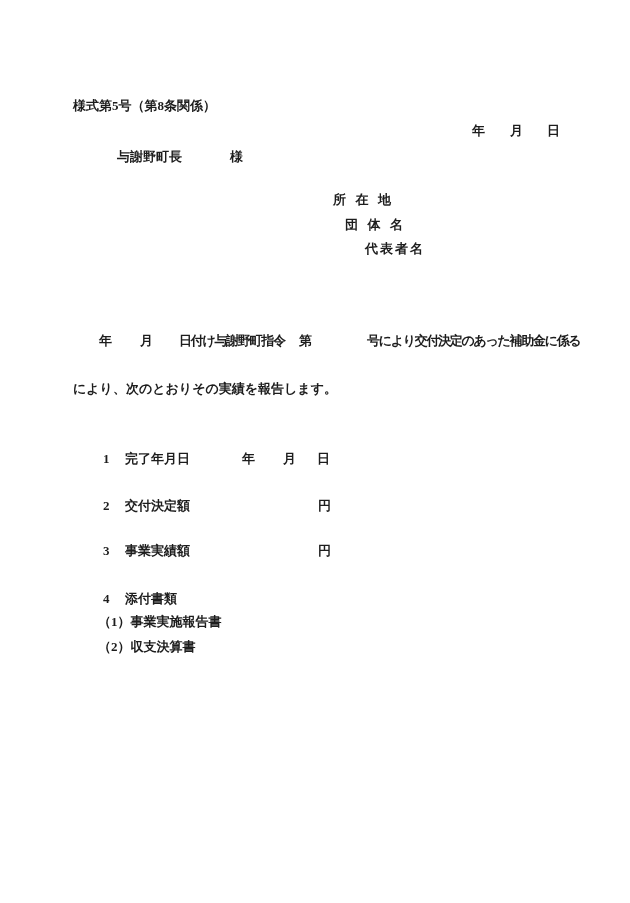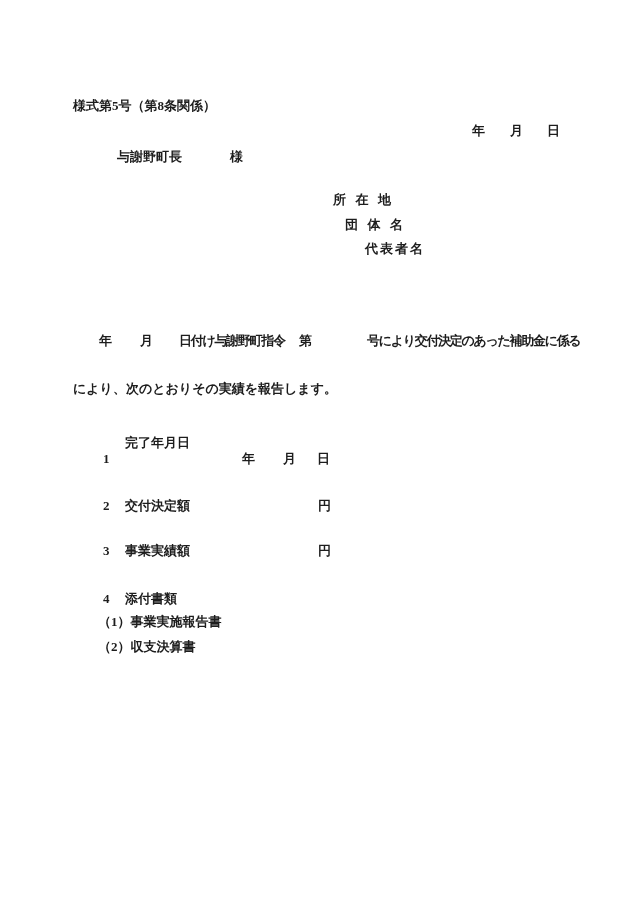--- a/index.html
+++ b/index.html
@@ -61,21 +61,21 @@
     <span class="t ls-tight" style="left:179px; top:334px;">日付け与謝野町指令</span>
     <span class="t" style="left:299px; top:334px;">第</span>
     <span class="t ls-tight" style="left:346px; top:334px;margin-left:21px;">号により交付決定のあった補助金に係る</span>
   </div>
 
 
   <div class="t" style="left:73px; top:382px;">により、次のとおりその実績を報告します。</div>
 
   <div>
     <span class="t" style="left:103px; top:452px;">1</span>
-    <span class="t" style="left:125px; top:436px;">完了年月日</span>
+    <span class="t" style="left:125px; top:452px;">完了年月日</span>
     <span class="t" style="left:242px; top:452px;">年</span>
     <span class="t" style="left:283px; top:452px;">月</span>
     <span class="t" style="left:317px; top:452px;">日</span>
   </div>
 
   <div>
     <span class="t" style="left:103px; top:499px;">2</span>
     <span class="t" style="left:125px; top:499px;">交付決定額</span>
     <span class="t" style="left:318px; top:499px;">円</span>
   </div>

